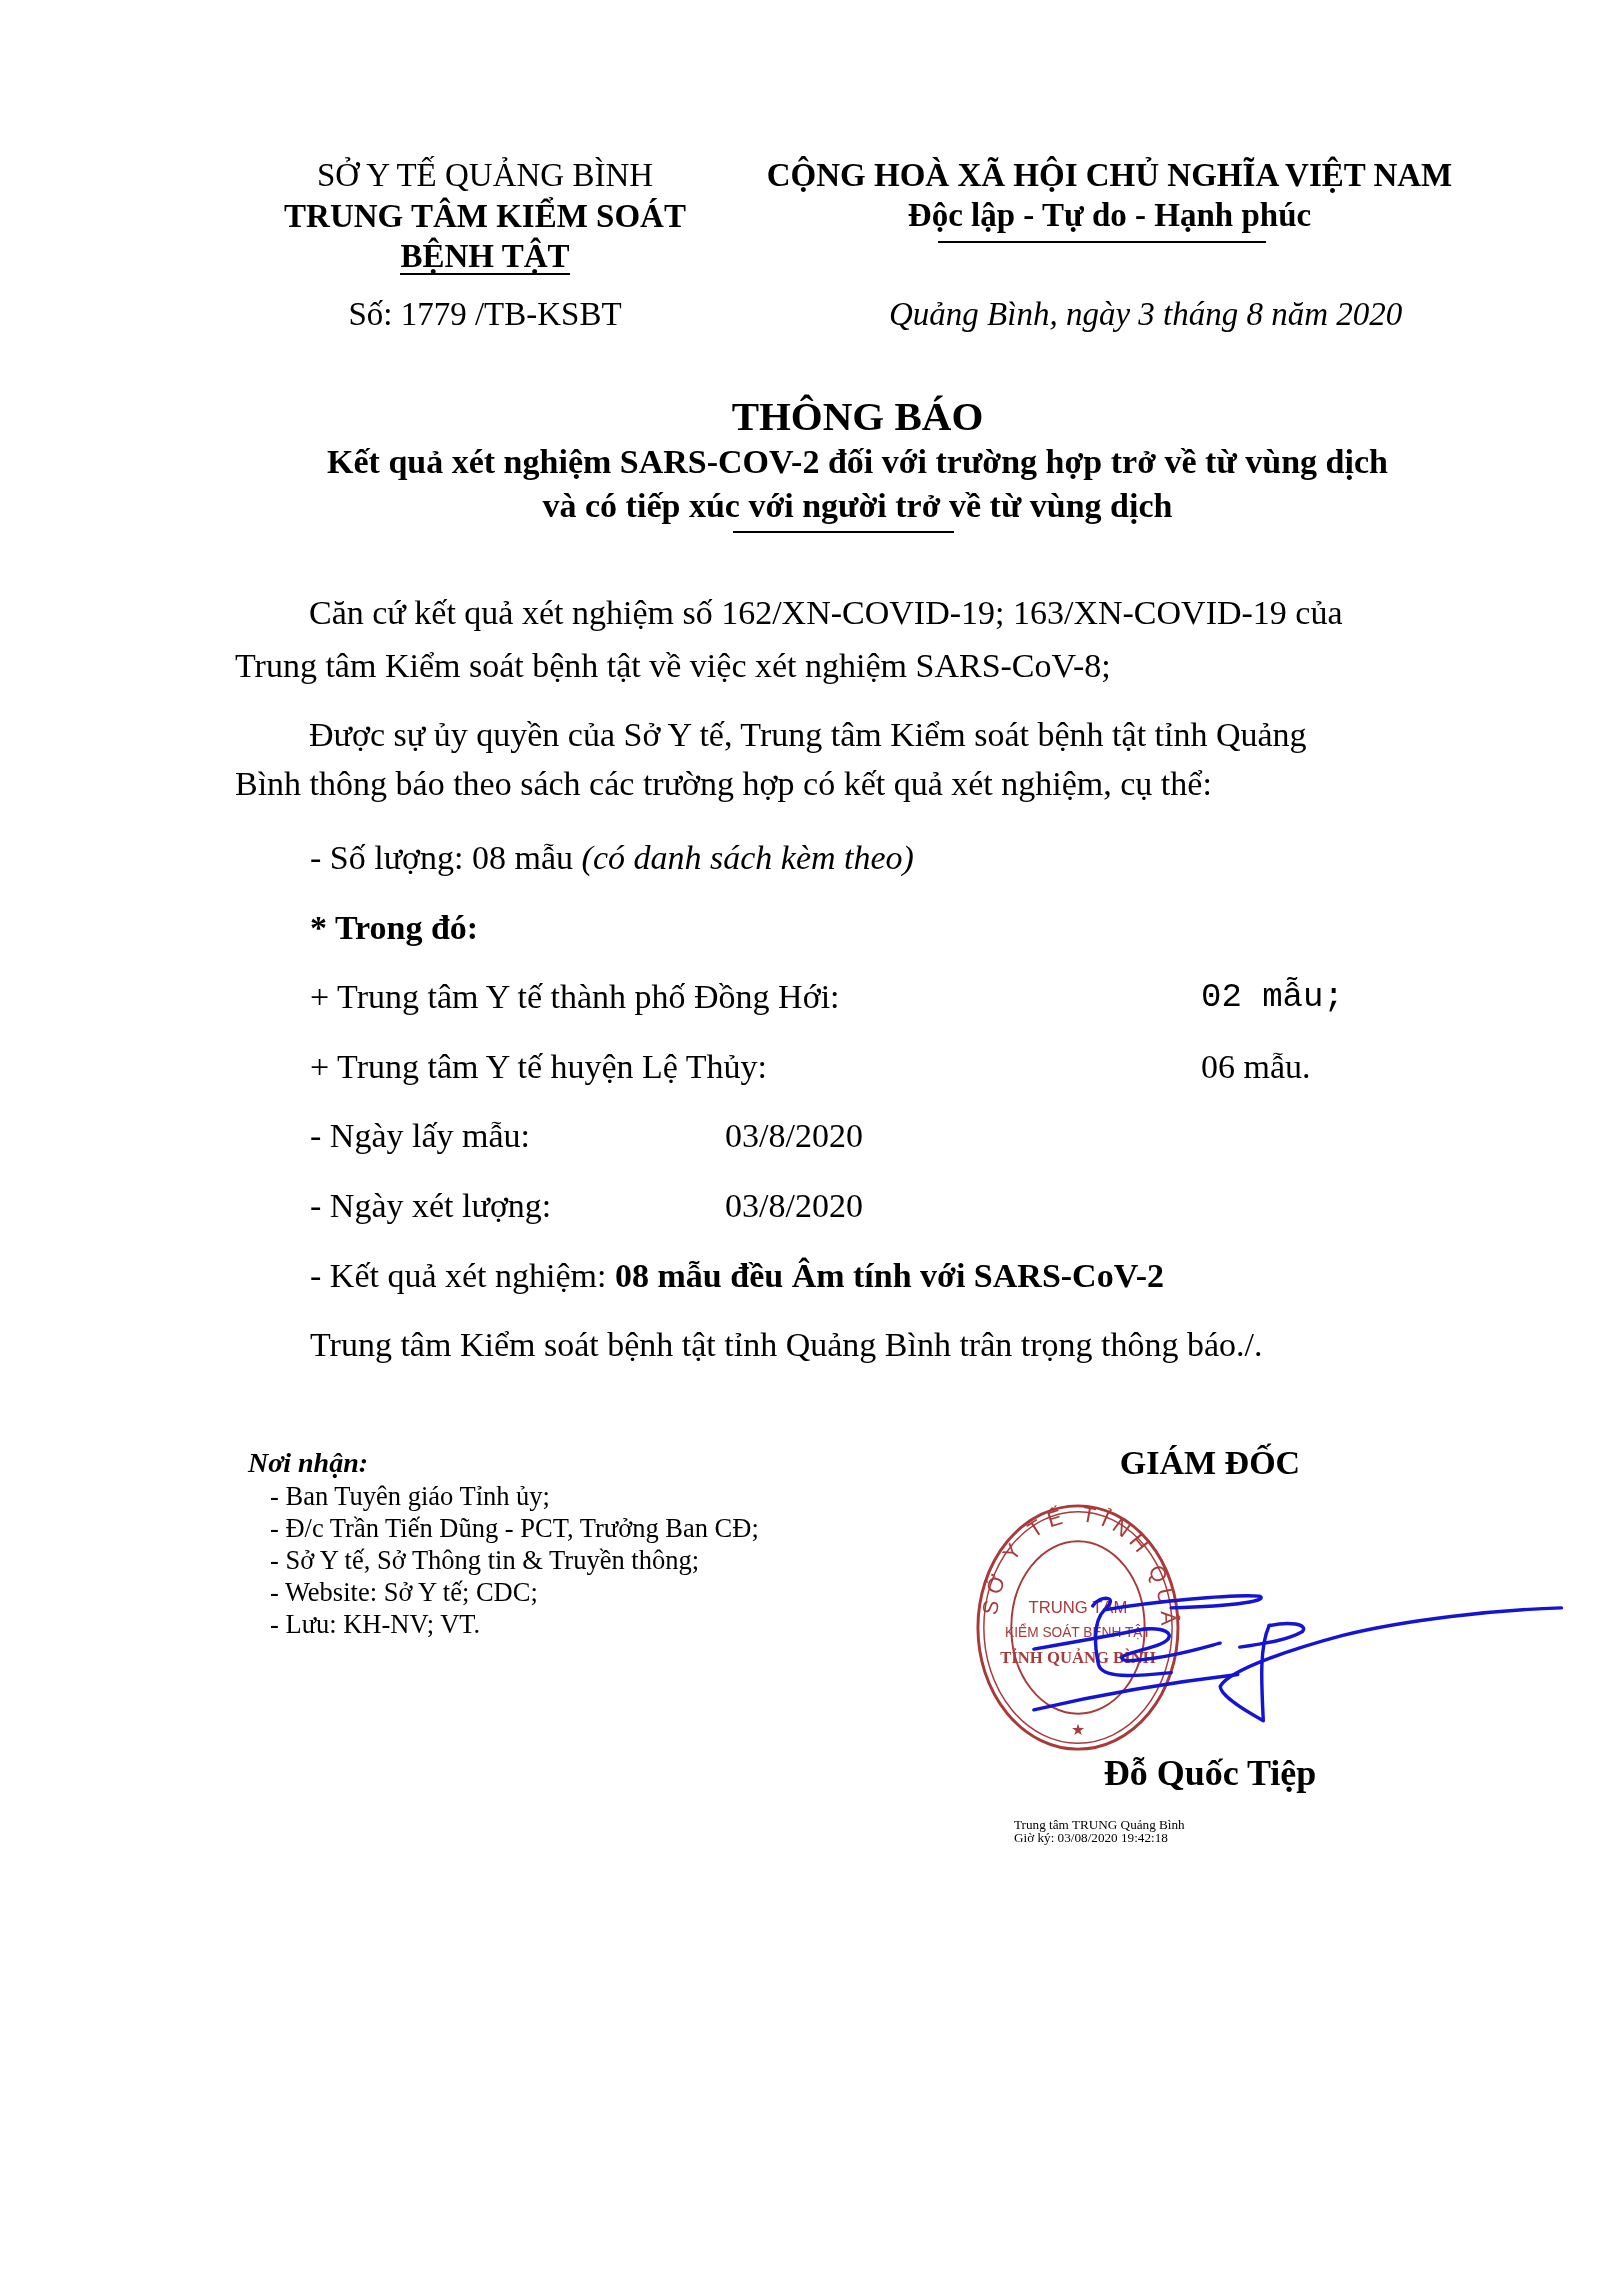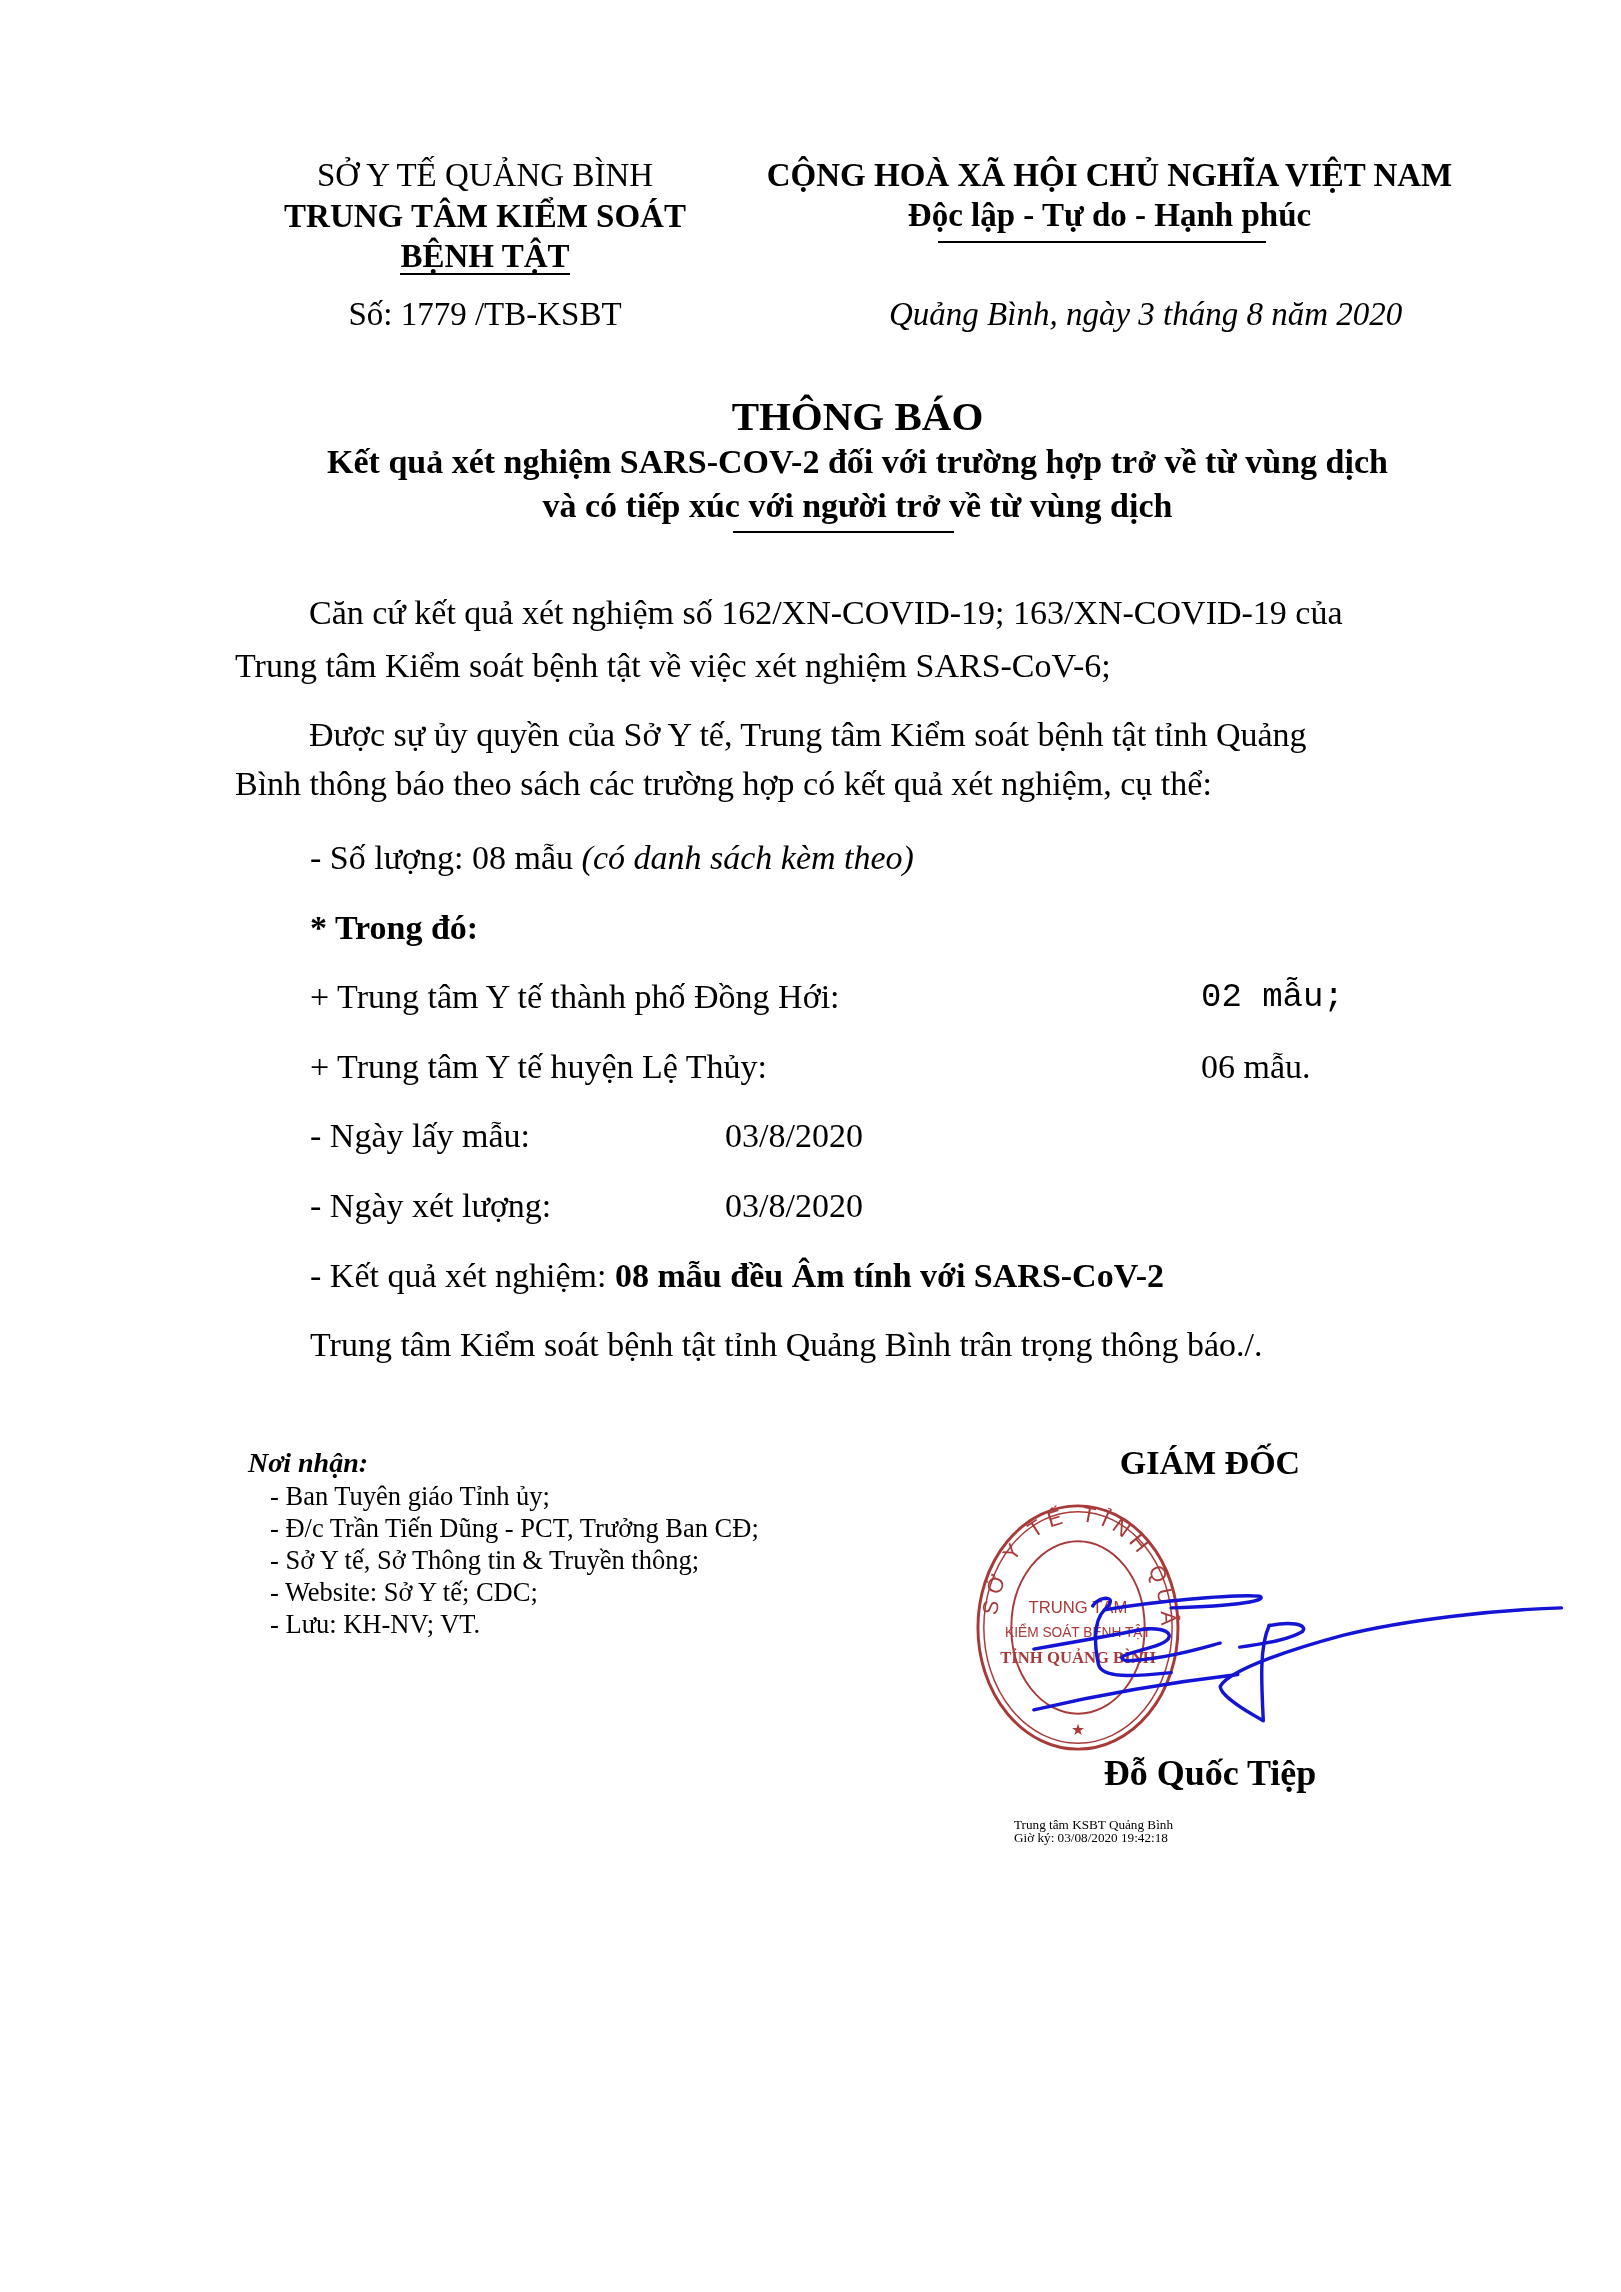--- a/index.html
+++ b/index.html
@@ -50,21 +50,21 @@
 <div class="abs hdr-right hdr-line b" style="top:195px;">Độc lập - Tự do - Hạnh phúc</div>
 <div class="rule" style="left:938px; width:328px; top:241px;"></div>
 <div class="abs i" style="left:889px; top:296px; font-size:33px;">Quảng Bình, ngày 3   tháng 8 năm 2020</div>
 
 <div class="abs title" style="top:392px; font-size:41px;">THÔNG BÁO</div>
 <div class="abs title" style="top:443px; font-size:34px;">Kết quả xét nghiệm SARS-COV-2 đối với trường hợp trở về từ vùng dịch</div>
 <div class="abs title" style="top:487px; font-size:34px;">và có tiếp xúc với người trở về từ vùng dịch</div>
 <div class="rule" style="left:733px; width:221px; top:531px;"></div>
 
 <div class="abs body" style="left:309px; top:594px;">Căn cứ kết quả xét nghiệm số 162/XN-COVID-19; 163/XN-COVID-19 của</div>
-<div class="abs body" style="left:235px; top:647px;">Trung tâm Kiểm soát bệnh tật về việc xét nghiệm SARS-CoV-6;</div>
+<div class="abs body" style="left:235px; top:647px;">Trung tâm Kiểm soát bệnh tật về việc xét nghiệm SARS-CoV-8;</div>
 
 <div class="abs body" style="left:309px; top:716px;">Được sự ủy quyền của Sở Y tế, Trung tâm Kiểm soát bệnh tật tỉnh Quảng</div>
 <div class="abs body" style="left:235px; top:765px;">Bình thông báo theo sách các trường hợp có kết quả xét nghiệm, cụ thể:</div>
 
 <div class="abs item" style="top:839px;">
   <span>- Số lượng: 08 mẫu </span><span class="i">(có danh sách kèm theo)</span>
 </div>
 
 <div class="abs item b" style="top:909px;">* Trong đó:</div>
 
@@ -118,16 +118,16 @@
     <path d="M 132 112 C 180 104, 260 96, 290 98 C 300 102, 270 108, 200 110"></path>
     <path d="M 60 152 C 100 145, 150 136, 170 132 C 200 128, 210 142, 180 150 C 160 156, 140 160, 155 164 C 200 162, 240 148, 250 146"></path>
     <path d="M 60 214 C 120 200, 200 186, 268 178"></path>
     <path d="M 300 128 C 290 150, 292 185, 294 225 C 270 212, 250 198, 250 190 C 260 172, 330 150, 375 138 C 440 122, 530 112, 598 110"></path>
     <path d="M 300 128 C 320 124, 340 126, 334 134 C 320 142, 300 146, 270 150"></path>
   </g>
 </svg>
 
 <div class="abs signer">Đỗ Quốc Tiệp</div>
 <div class="abs sign-meta">
-  <div>Trung tâm KSBT Quảng Bình</div>
+  <div>Trung tâm TRUNG Quảng Bình</div>
   <div>Giờ ký:  03/08/2020 19:42:18</div>
 </div>
 
 
 </body></html>

